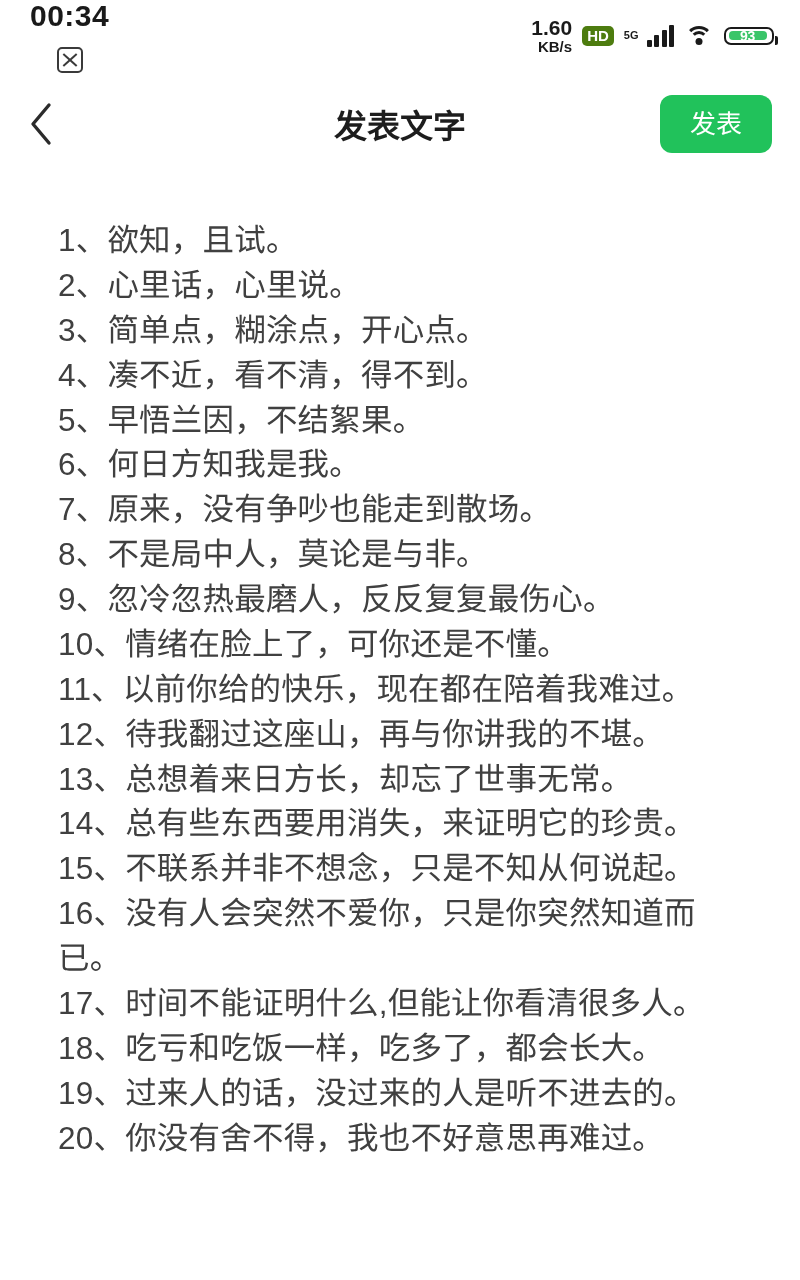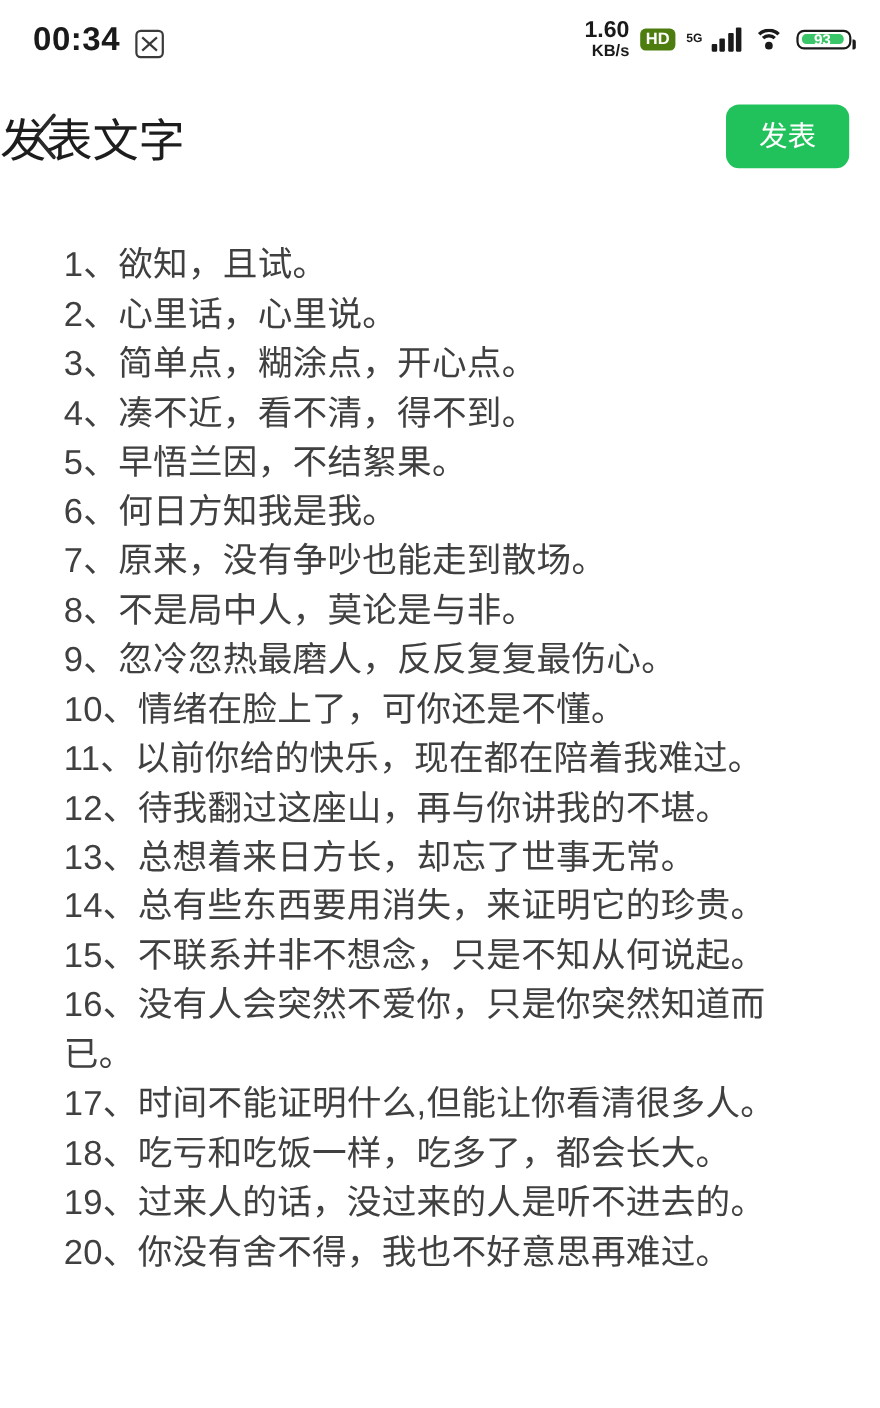--- a/index.html
+++ b/index.html
@@ -12,21 +12,21 @@
   }
 
   
   .status-bar {
     height: 72px;
     display: flex;
     align-items: center;
     justify-content: space-between;
     padding: 0 26px 0 30px;
   }
-  .sb-left { display: flex; align-items: flex-end; gap: 14px; }
+  .sb-left { display: flex; align-items: center; gap: 14px; flex-direction: column; }
   .sb-clock {
     font-size: 30px;
     font-weight: bold;
     color: #1a1a1a;
     letter-spacing: 0.5px;
   }
   .sb-appicon {
     width: 26px; height: 26px;
     border: 2px solid #3a3a3a;
     border-radius: 5px;
@@ -133,24 +133,24 @@
   }
   .nav-back {
     width: 52px; height: 62px;
     display: flex; align-items: center; justify-content: flex-start;
     cursor: pointer;
   }
   .nav-back svg { display: block; }
   .nav-title {
     position: absolute;
     left: 0; right: 0;
-    text-align: left;
-    font-size: 42px;
+    text-align: center;
+    font-size: 33px;
     color: #1d1d1d;
-    font-weight: 400;
+    font-weight: 700;
     pointer-events: none;
   }
   .nav-publish {
     margin-left: auto;
     background: #21c25b;
     color: #ffffff;
     font-size: 26px;
     border: none;
     border-radius: 12px;
     padding: 16px 30px;

